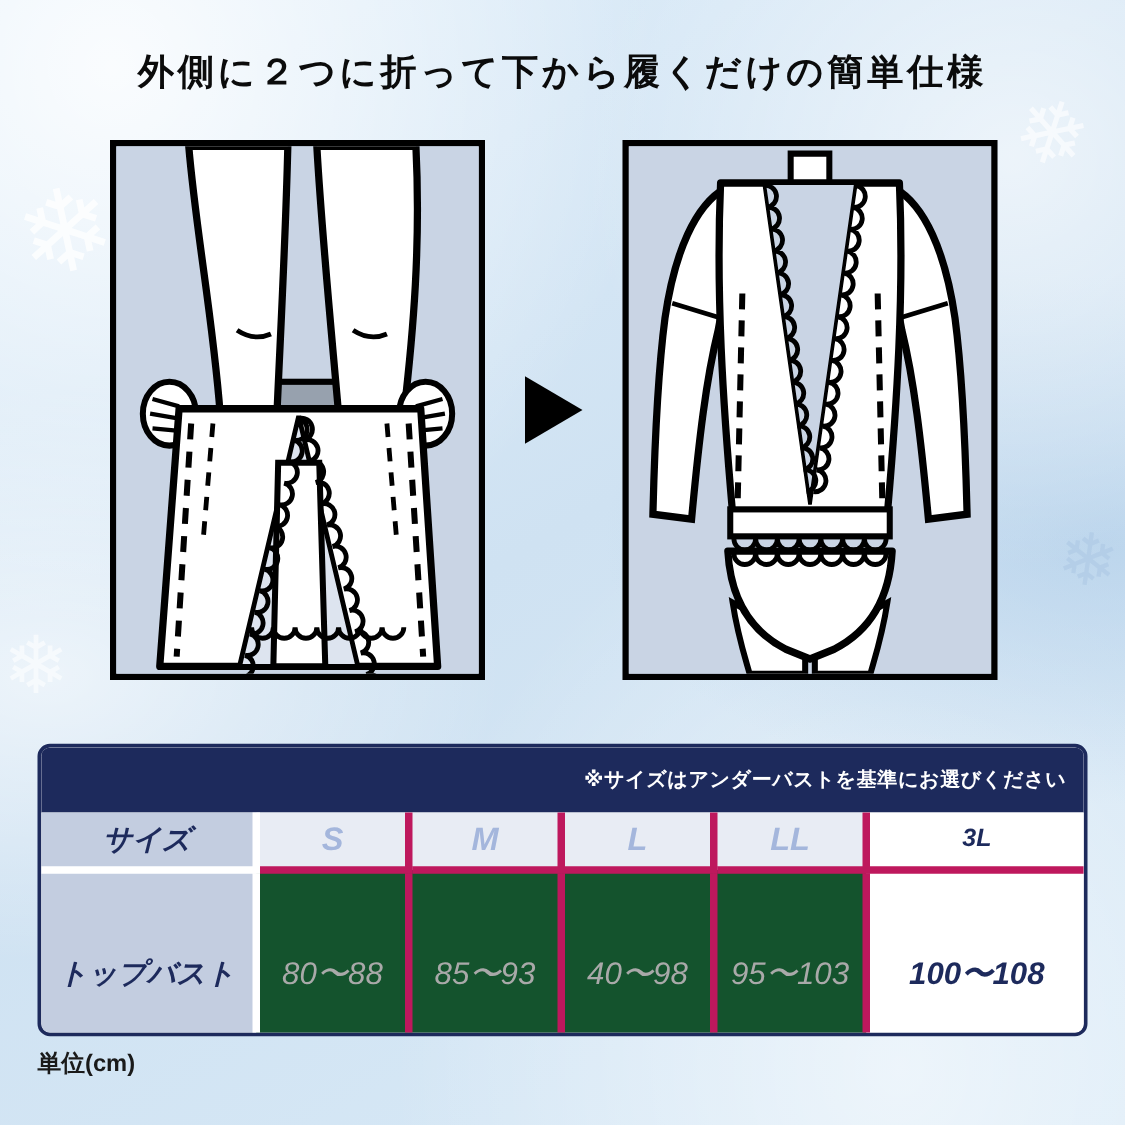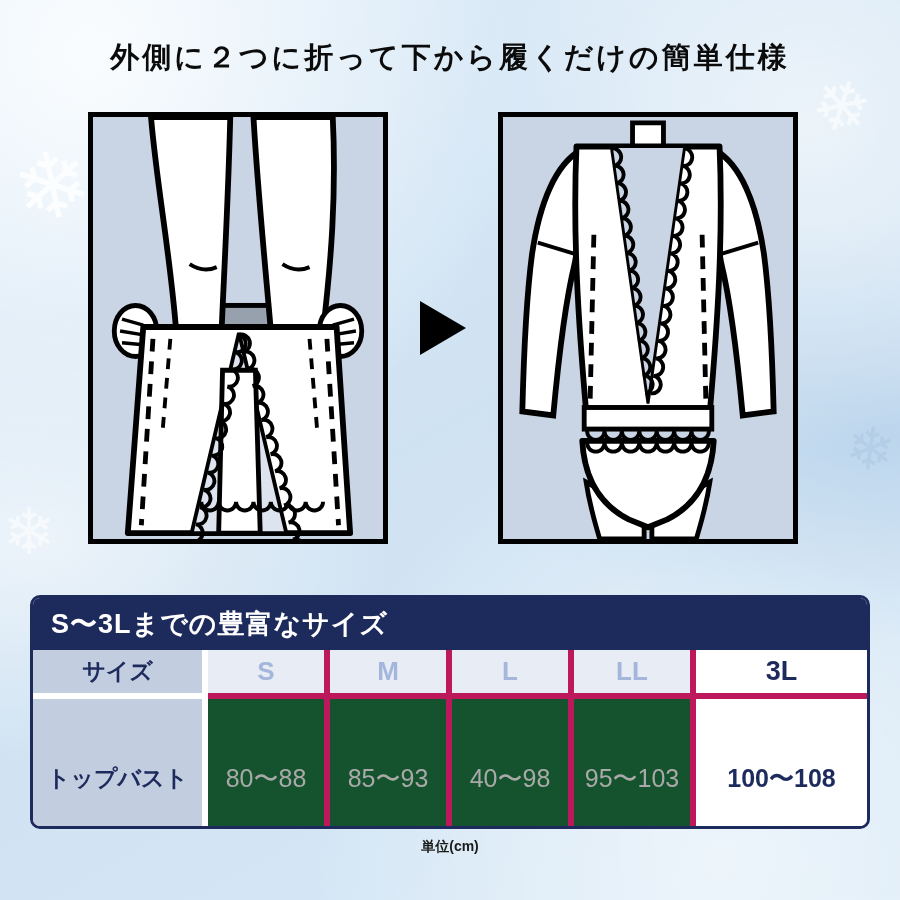--- a/index.html
+++ b/index.html
@@ -46,40 +46,40 @@
     box-sizing:border-box;overflow:hidden;
   }
   .size-bar{
     height:52px;background:#1d2a5c;display:flex;align-items:center;
     padding:0 14px 0 18px;box-sizing:border-box;color:#fff;
   }
   .size-bar .heading{font-size:27px;font-weight:bold;letter-spacing:1px;}
   .size-bar .note{margin-left:auto;font-size:16px;font-weight:bold;letter-spacing:.5px;}
 
   table.size-table{
-    width:100%;height:208px;border-collapse:collapse;table-layout:fixed;
+    width:100%;height:208px;border-collapse:collapse;table-layout:fixed;font-style:italic;
   }
   .size-table th,.size-table td{
     text-align:center;vertical-align:middle;border:6px solid #be185d;padding:0;
   }
   .size-table tr:first-child > *{border-top:0;}
   .size-table tr:last-child > *{border-bottom:0;}
   .size-table tr > *:first-child{border-left:0;}
   .size-table tr > *:last-child{border-right:0;}
   .size-table tr.hdr-row{height:46px;}
   .lbl{background:#c3cde0;color:#1d2a5c;font-weight:bold;font-size:23px;border-color:#fff !important;}
   .hdr{background:#e8ecf4;color:#a4b6dc;font-weight:bold;font-size:26px;}
   .val{background:#14532d;color:#a9a9a9;font-weight:500;font-size:25px;}
   .hl{background:#fff !important;color:#1d2a5c !important;font-weight:bold !important;border-left:3px solid #1d2a5c !important;}
-  th.hl{font-size:27px;margin-top:25px;}
+  th.hl{font-size:20px;margin-top:25px;}
   td.hl{font-size:25px;}
 
   .unit-note{
-    position:absolute;left:30px;top:838px;width:840px;text-align:center;
-    font-size:14px;font-weight:600;color:#1a1a1a;
+    position:absolute;left:30px;top:838px;width:840px;text-align:left;
+    font-size:19px;font-weight:600;color:#1a1a1a;
   }
 </style>
 </head>
 <body>
 
 <div class="stage">
 
   <span class="snow s1">❄</span>
   <span class="snow s2">❄</span>
   <span class="snow s3">❄</span>
@@ -136,21 +136,21 @@
       <use href="#sc7" transform="translate(87,320)"></use>
       <path d="M86,372 C90,398 96,416 100,430 L146,430 L146,405 Z" fill="#fff" stroke="#000" stroke-width="5"></path>
       <path d="M214,372 C210,398 204,416 200,430 L154,430 L154,405 Z" fill="#fff" stroke="#000" stroke-width="5"></path>
       <path d="M82,330 L218,330 C216,366 202,394 170,410 L150,418 L130,410 C98,394 84,366 82,330 Z" fill="#fff" stroke="#000" stroke-width="6" stroke-linejoin="round"></path>
       <use href="#sc7" transform="translate(87,332)"></use>
     </svg>
   </div>
 
   <div class="size-card">
     <div class="size-bar">
-      <span class="heading">S〜3Lまでの豊富なサイズ</span>
+      <span class="note">※サイズはアンダーバストを基準にお選びください</span>
     </div>
     <table class="size-table">
       <colgroup>
         <col style="width:172px">
           <col style="width:122px">
           <col style="width:122px">
         <col style="width:122px">
           <col style="width:122px">
           <col style="width:174px">
       </colgroup>

